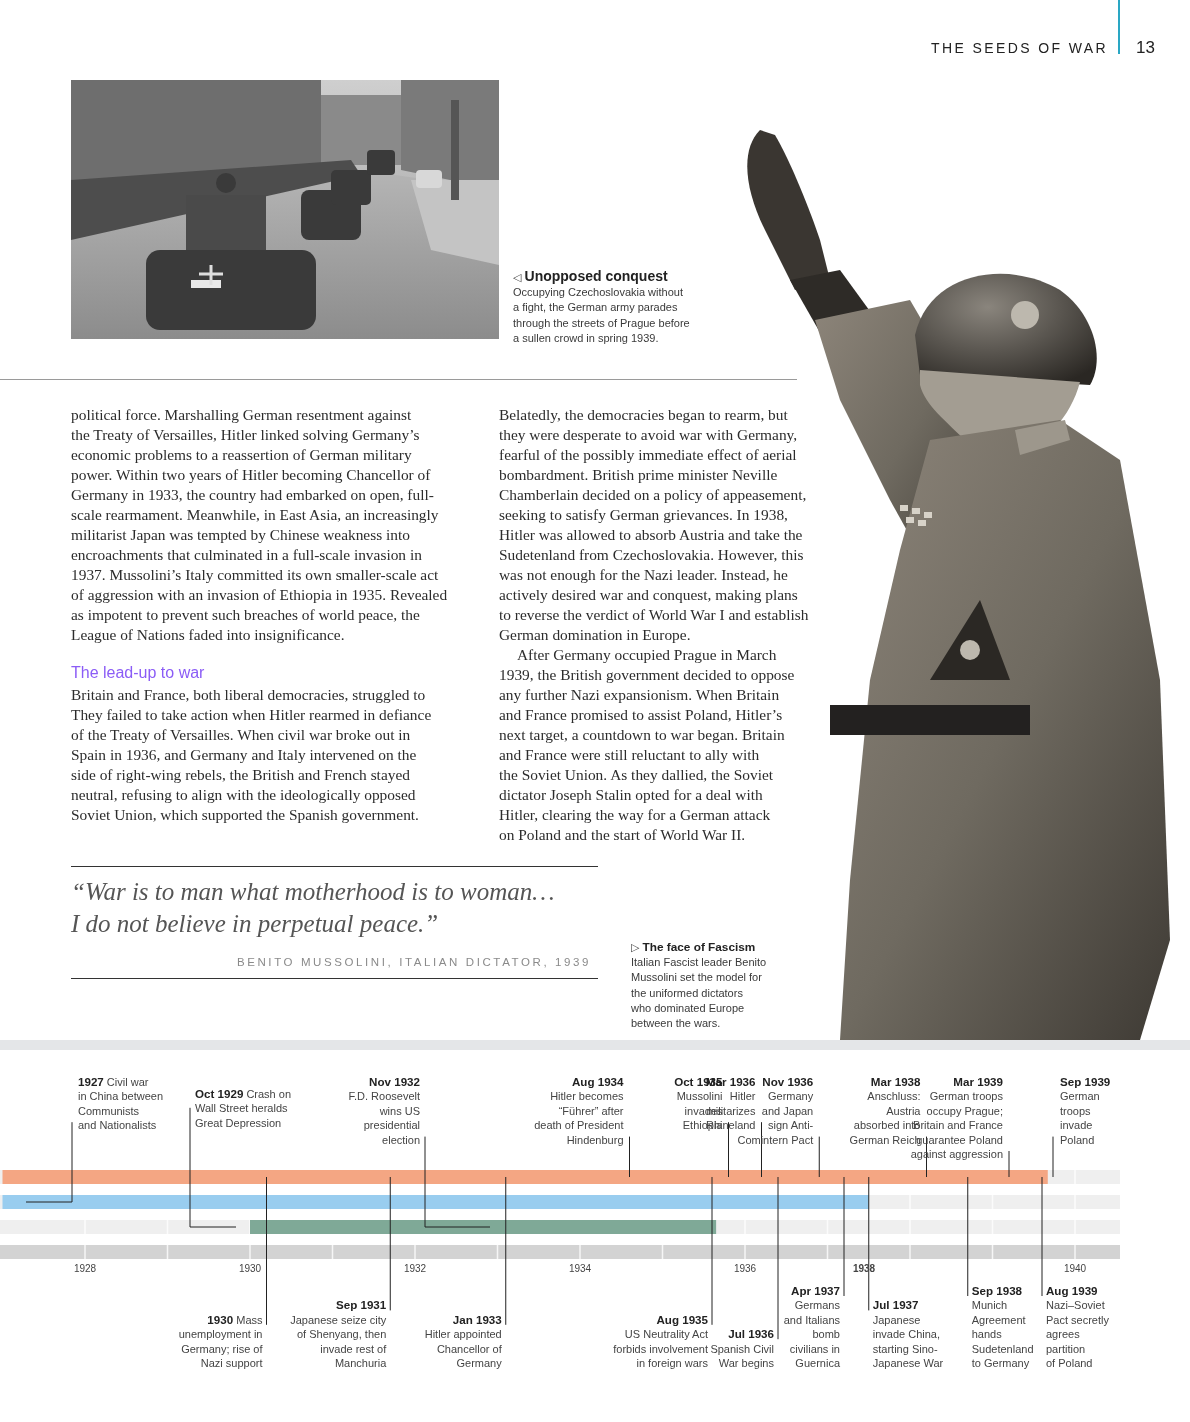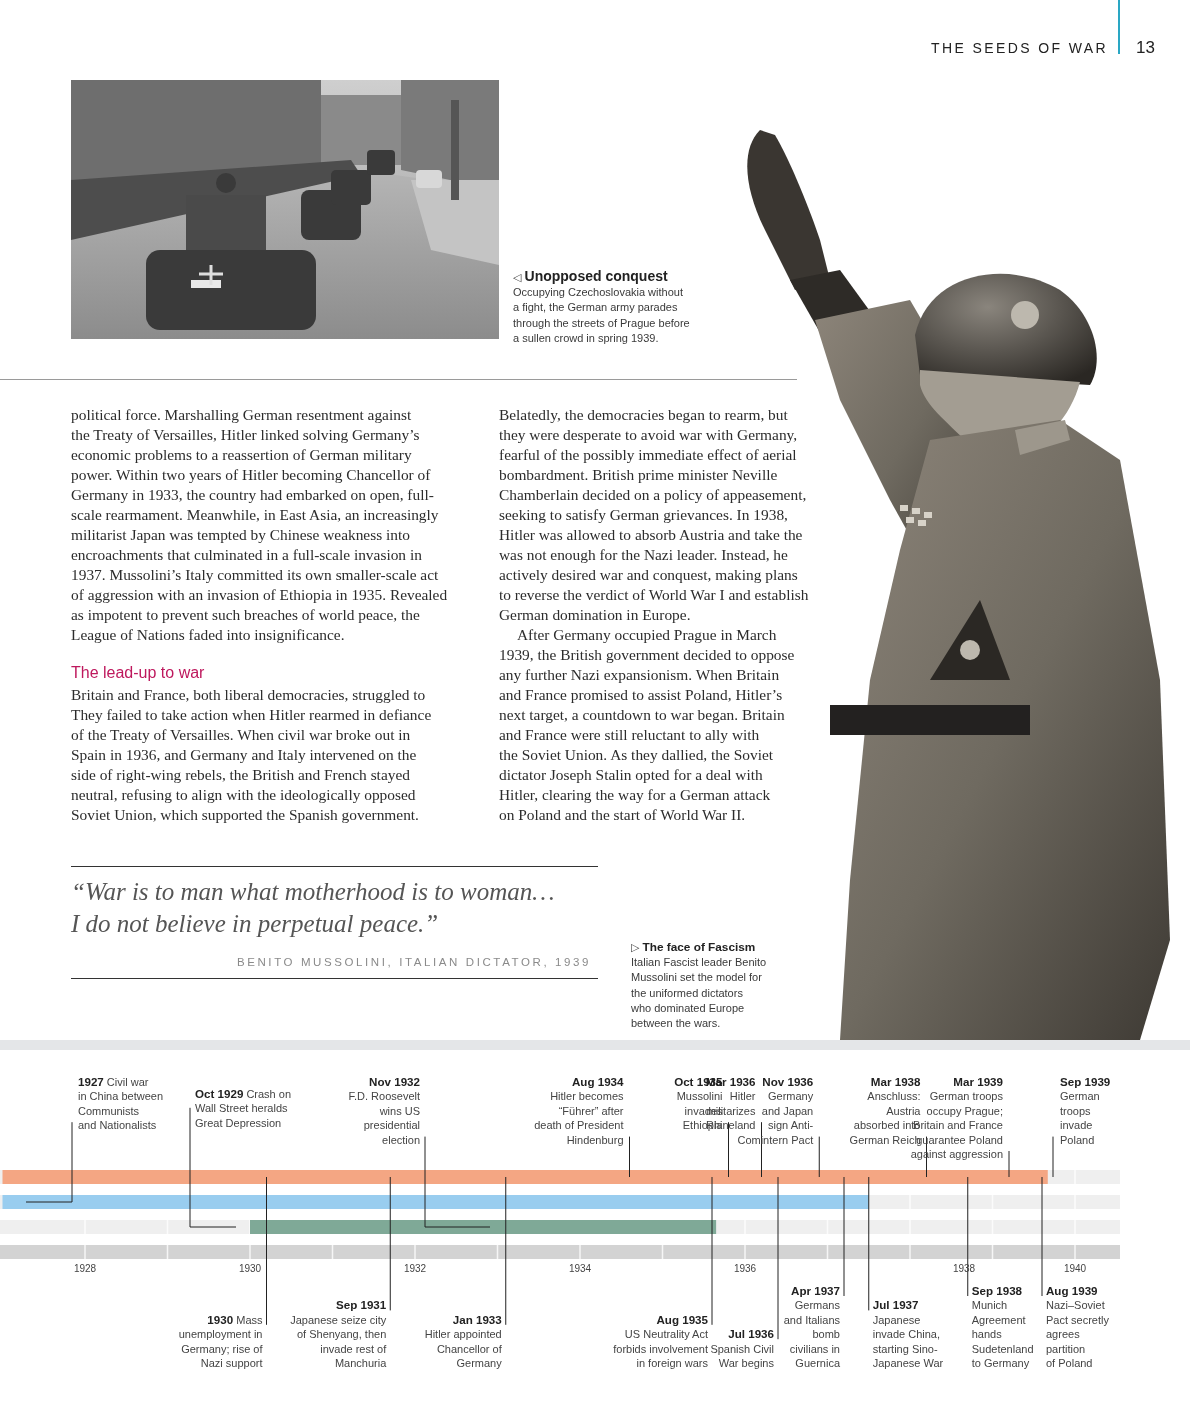--- a/index.html
+++ b/index.html
@@ -18,21 +18,21 @@
   #photo-caption { left:513px; top:269px; width:190px; font-size:11px; line-height:15.2px; color:#3a3a3a; }
   #photo-caption .cap-title { font-weight:bold; font-size:14px; color:#222; }
 
   #top-rule { left:0; top:379px; width:797px; height:1px; background:#9a9a9a; }
 
   
   .col { font-family:"Liberation Serif", serif; font-size:15.4px; line-height:20px; color:#2c2c2c; }
   #col1 { left:71px; top:405px; width:410px; }
   #col2 { left:499px; top:405px; width:340px; }
   .col p { margin:0; }
-  .subhead { font-family:"Liberation Sans", sans-serif; font-size:16px; color:#be185d; margin:18px 0 2px 0; line-height:20px; }
+  .subhead { font-family:"Liberation Sans", sans-serif; font-size:16px; color:#8b5cf6; margin:18px 0 2px 0; line-height:20px; }
   .line { display:block; white-space:nowrap; }
 
   
   #quote-rule-top { left:71px; top:866px; width:527px; height:1px; background:#333; }
   #quote-rule-bot { left:71px; top:978px; width:527px; height:1px; background:#333; }
   #quote { left:71px; top:876px; width:520px; font-family:"Liberation Serif", serif; font-style:italic; font-size:25px; line-height:32px; color:#555; }
   #quote-attrib { left:71px; top:956px; width:520px; text-align:right; font-size:11.5px; letter-spacing:2.6px; color:#8a8a8a; }
   #fig-caption { left:631px; top:940px; width:150px; font-size:11px; line-height:15.2px; color:#3a3a3a; }
   #fig-caption .cap-title { font-weight:bold; font-size:11.8px; color:#222; }
 
@@ -169,20 +169,21 @@
 </div>
 <div class="abs col" id="col2">
   <p id="col2-p1">
       <span class="line">Belatedly, the democracies began to rearm, but</span>
       <span class="line">they were desperate to avoid war with Germany,</span>
       <span class="line">fearful of the possibly immediate effect of aerial</span>
       <span class="line">bombardment. British prime minister Neville</span>
       <span class="line">Chamberlain decided on a policy of appeasement,</span>
       <span class="line">seeking to satisfy German grievances. In 1938,</span>
       <span class="line">Hitler was allowed to absorb Austria and take the</span>
+      <span class="line">Sudetenland from Czechoslovakia. However, this</span>
       <span class="line">was not enough for the Nazi leader. Instead, he</span>
       <span class="line">actively desired war and conquest, making plans</span>
       <span class="line">to reverse the verdict of World War I and establish</span>
       <span class="line">German domination in Europe.</span>
     </p>
   <p id="col2-p2">
       <span class="line" style="padding-left: 18px;">After Germany occupied Prague in March</span>
       <span class="line">1939, the British government decided to oppose</span>
       <span class="line">any further Nazi expansionism. When Britain</span>
       <span class="line">and France promised to assist Poland, Hitler’s</span>
@@ -259,21 +260,21 @@
       <line x1="844.0000000000038" x2="844.0000000000038" y1="127" y2="246" stroke="#222222" stroke-width="1"></line>
       <line x1="868.75" x2="868.75" y1="127" y2="260.4" stroke="#222222" stroke-width="1"></line>
       <line x1="967.7500000000038" x2="967.7500000000038" y1="127" y2="246" stroke="#222222" stroke-width="1"></line>
       <line x1="1041.9999999999925" x2="1041.9999999999925" y1="127" y2="246" stroke="#222222" stroke-width="1"></line>
     </svg>
 <div class="tick-label" style="left: 85px; top: 213px;">1928</div>
     <div class="tick-label" style="left: 250px; top: 213px;">1930</div>
     <div class="tick-label" style="left: 415px; top: 213px;">1932</div>
     <div class="tick-label" style="left: 580px; top: 213px;">1934</div>
     <div class="tick-label" style="left: 745px; top: 213px;">1936</div>
-    <div class="tick-label" style="left: 964px; top: 213px;">1938</div>
+    <div class="tick-label" style="left: 864px; top: 213px; font-weight: bold;">1938</div>
     <div class="tick-label" style="left: 1075px; top: 213px;">1940</div>
     <div class="ev" style="top: 25px; left: 78px;"><b>1927</b><span> Civil war</span><div>in China between</div><div>Communists</div><div>and Nationalists</div></div>
     <div class="ev" style="top: 37px; left: 195px;"><b>Oct 1929</b><span> Crash on</span><div>Wall Street heralds</div><div>Great Depression</div></div>
     <div class="ev r" style="top: 25px; right: 770px;"><b>Nov 1932</b><div>F.D. Roosevelt</div><div>wins US</div><div>presidential</div><div>election</div></div>
     <div class="ev r" style="top: 25px; right: 566.5px;"><b>Aug 1934</b><div>Hitler becomes</div><div>“Führer” after</div><div>death of President</div><div>Hindenburg</div></div>
     <div class="ev r" style="top: 25px; right: 467.5px;"><b>Oct 1935</b><div>Mussolini</div><div>invades</div><div>Ethiopia</div></div>
     <div class="ev r" style="top: 25px; right: 434.5px;"><b>Mar 1936</b><div>Hitler</div><div>militarizes</div><div>Rhineland</div></div>
     <div class="ev r" style="top: 25px; right: 376.75px;"><b>Nov 1936</b><div>Germany</div><div>and Japan</div><div>sign Anti-</div><div>Comintern Pact</div></div>
     <div class="ev r" style="top: 25px; right: 269.5px;"><b>Mar 1938</b><div>Anschluss:</div><div>Austria</div><div>absorbed into</div><div>German Reich</div></div>
     <div class="ev r" style="top: 25px; right: 187px;"><b>Mar 1939</b><div>German troops</div><div>occupy Prague;</div><div>Britain and France</div><div>guarantee Poland</div><div>against aggression</div></div>

